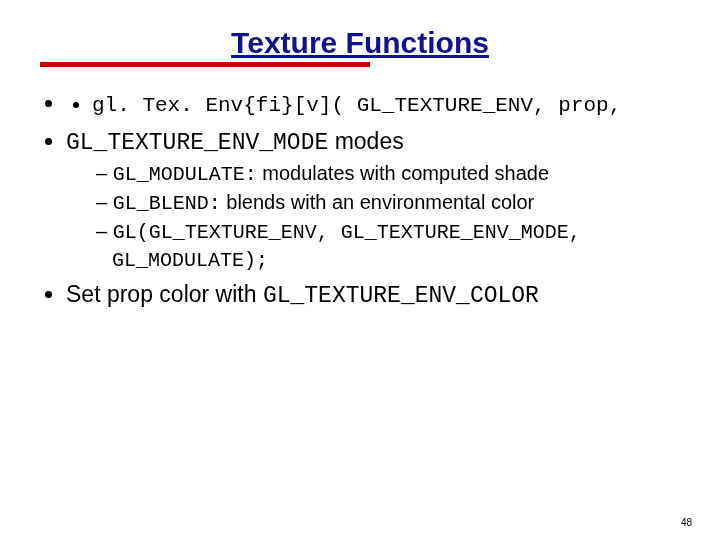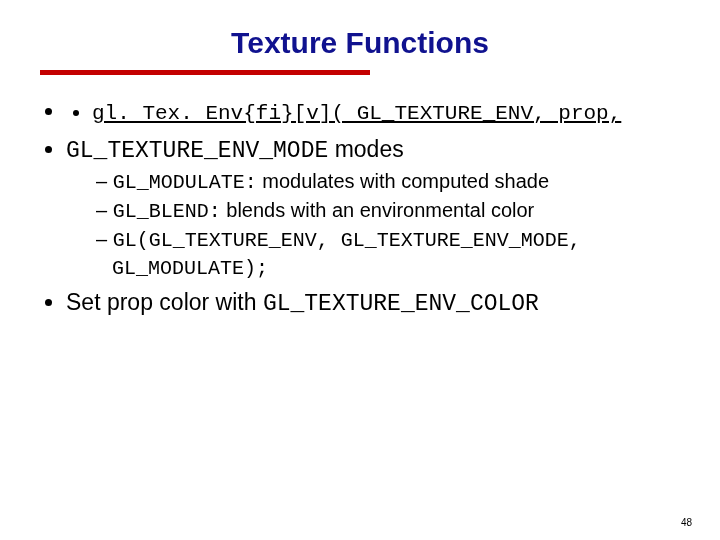--- a/index.html
+++ b/index.html
@@ -15,21 +15,22 @@
   .slide {
     box-sizing: border-box;
     padding: 20px 40px 0 40px;
   }
   .title {
     text-align: center;
     font-weight: bold;
     font-size: 30px;
     color: #10128f;
     margin-top: 6px;
-    margin-bottom: 10px;
+    margin-bottom: 2px;
+    text-decoration: underline;
   }
   .hr {
     width: 330px;
     height: 5px;
     background: #c40000;
     margin-bottom: 22px;
   }
   ul.lvl1 {
     list-style: disc;
     margin: 0 0 0 6px;
@@ -37,21 +38,20 @@
   }
   ul.lvl1 > li {
     font-size: 23px;
     margin-bottom: 6px;
     line-height: 1.25;
   }
   ul.lvl2 {
     list-style: disc;
     margin: 20px 0 8px 0;
     padding-left: 26px;
-    text-decoration: underline;
   }
   ul.lvl2 > li {
     font-size: 21px;
     line-height: 1.3;
   }
   ul.lvl3 {
     list-style: none;
     margin: 2px 0 0 0;
     padding-left: 30px;
   }

